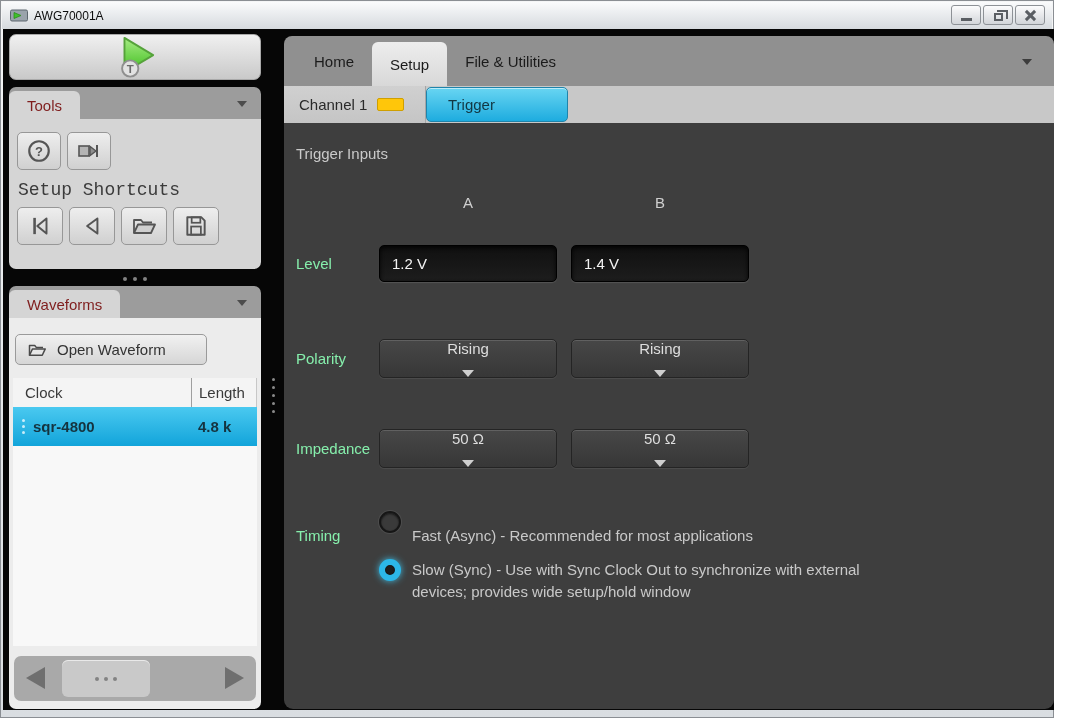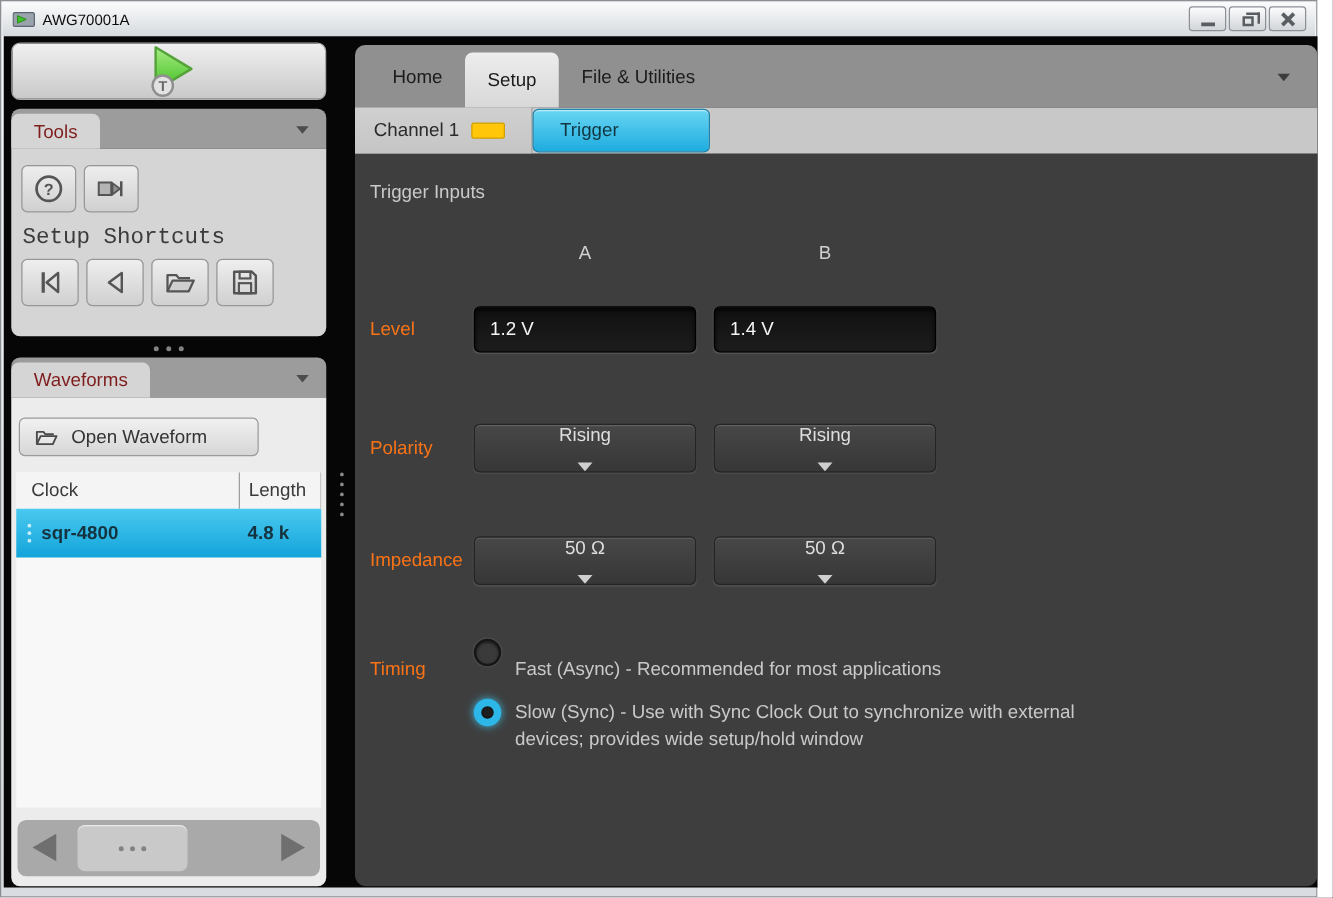--- a/index.html
+++ b/index.html
@@ -95,21 +95,21 @@
         border-right:1px solid #a6a6a6;background:linear-gradient(#d0d0d0,#c5c5c5);}
   .stab.selected{background:linear-gradient(#68d5f2,#1eacdf);border:1px solid #1f84ab;border-radius:5px;
         box-shadow:inset 0 1px 0 rgba(255,255,255,.55);color:#123743;padding-left:21px;margin:1px 0;}
   .swatch{width:27px;height:13px;border-radius:2px;background:#ffc60a;border:1px solid #cf9f00;margin-left:10px;}
 
   .content{position:absolute;left:0;top:87px;right:0;bottom:0;background:#3e3e3e;border-radius:0 0 9px 9px;
         font-size:15px;color:#c9c9c9;}
   .sect-title{position:absolute;left:12px;top:22px;}
   .colhead{position:absolute;width:178px;text-align:center;top:71px;color:#cfcfcf;}
   .colhead.a{left:95px;} .colhead.b{left:287px;}
-  .rowlabel{position:absolute;left:12px;color:#f97316;}
+  .rowlabel{position:absolute;left:12px;color:#86efac;}
   .rowlabel.level{top:132px;} .rowlabel.pol{top:227px;} .rowlabel.imp{top:317px;} .rowlabel.timing{top:404px;}
 
   .field{position:absolute;width:178px;height:37px;border-radius:5px;border:1px solid #000;
         background:linear-gradient(#101010,#1d1d1d);color:#f4f4f4;font-size:15px;padding:0 12px;
         font-family:"Liberation Sans",sans-serif;
         box-shadow:0 1px 1px rgba(255,255,255,.12), inset 0 2px 4px rgba(0,0,0,.85);}
   .field.acol{left:95px;top:122px;} .field.bcol{left:287px;top:122px;}
 
   .dd{position:absolute;width:178px;height:39px;border-radius:5px;border:1px solid #242424;
         background:linear-gradient(#474747,#373737);color:#dedede;display:flex;align-items:center;

